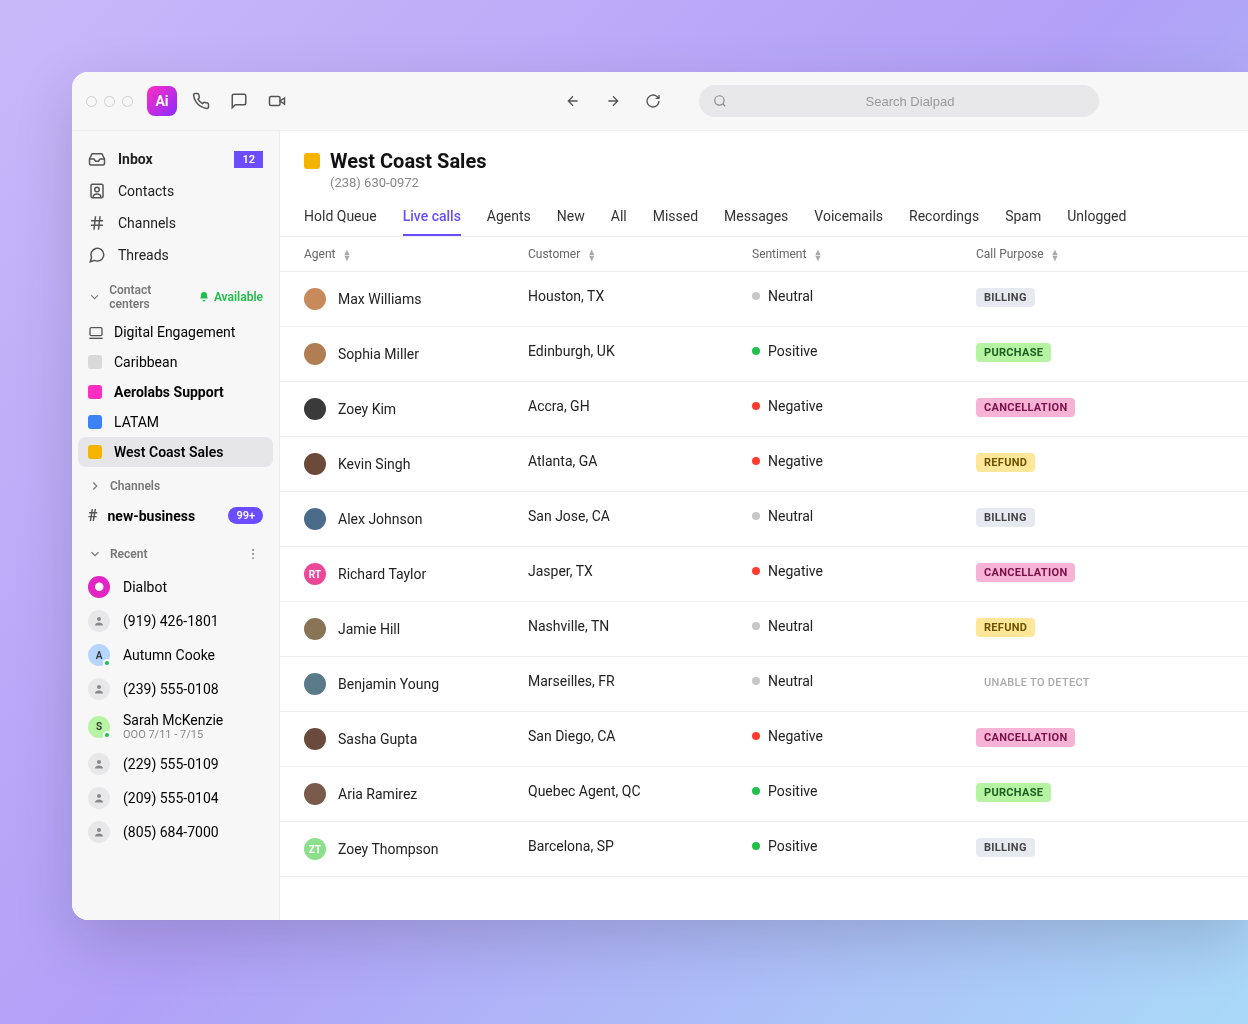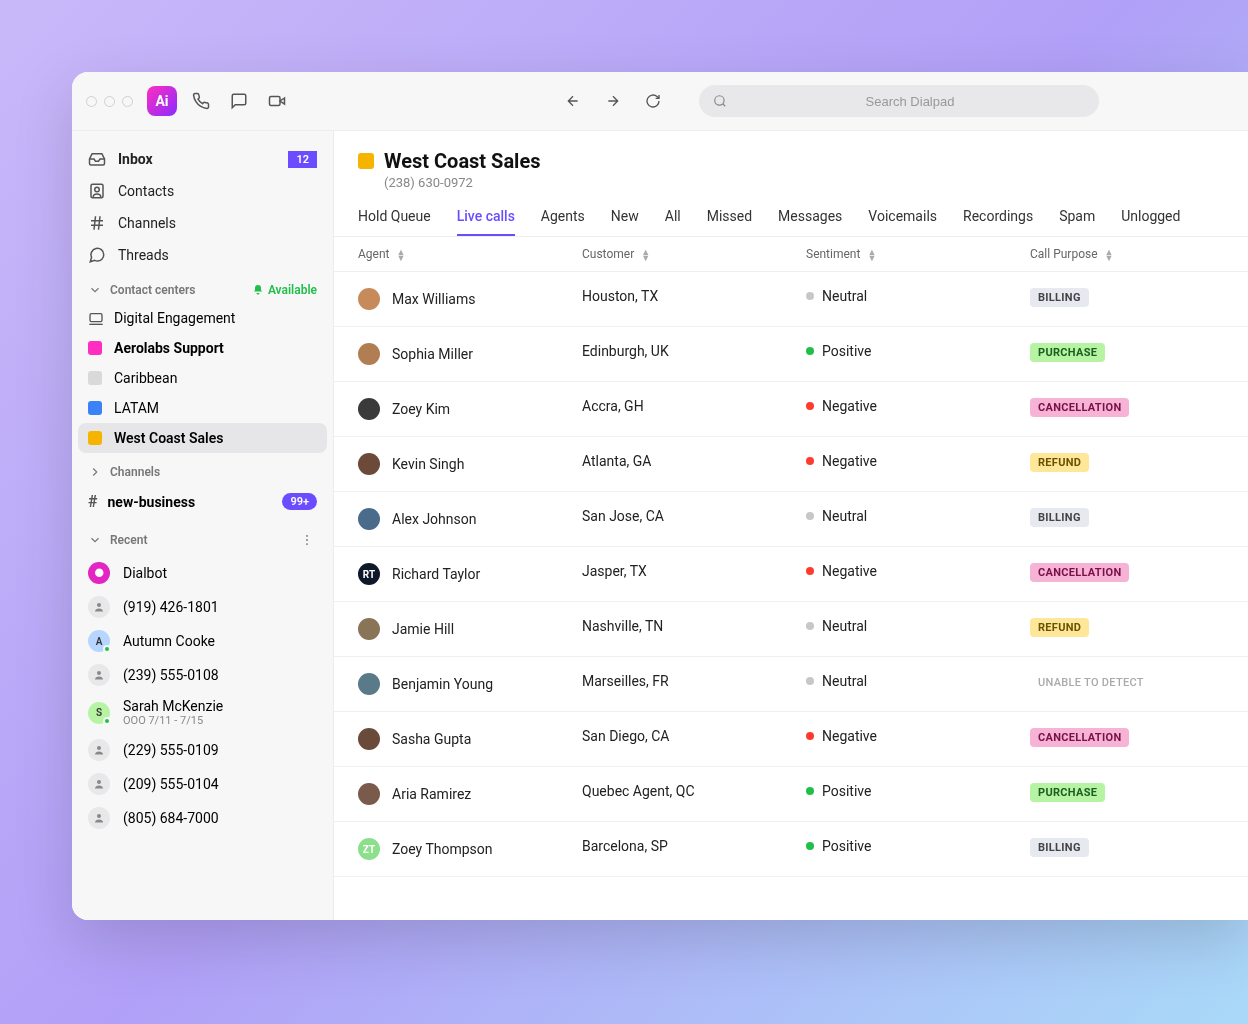--- a/index.html
+++ b/index.html
@@ -61,21 +61,21 @@
     border:none; background:transparent; outline:none;
     flex:1; font-size:13px; color:#b91c1c; text-align:center;
   }
   .search-box input::placeholder { color:#999; text-align:center; }
 
   
   .app-body { display:flex; flex:1; overflow:hidden; }
 
   
   .sidebar {
-    width: 262px;
+    width: 208px;
     background:#f7f7f8;
     border-right:1px solid #ececec;
     overflow-y:auto;
     padding: 12px 6px;
     font-size:14px;
   }
   .sb-item {
     display:flex; align-items:center; gap:12px;
     padding: 7px 10px;
     border-radius:8px;
@@ -282,27 +282,27 @@
       <div id="sb-centers">
           <div class="sb-center-item">
             <span class="icon" style="width:14px;height:14px;color:#555">
               <svg width="16" height="16" viewBox="0 0 24 24" fill="none" stroke="currentColor" stroke-width="2">
                 <rect x="3" y="4" width="18" height="12" rx="2"></rect>
                 <line x1="2" y1="20" x2="22" y2="20"></line>
               </svg>
             </span>
             <span>Digital Engagement</span>
           </div>
+          <div class="sb-center-item">
+            <span class="swatch" style="background:#d9d9d9"></span>
+            <span>Caribbean</span>
+          </div>
           <div class="sb-center-item bold">
             <span class="swatch" style="background:#ff2dc0"></span>
             <span>Aerolabs Support</span>
-          </div>
-          <div class="sb-center-item">
-            <span class="swatch" style="background:#d9d9d9"></span>
-            <span>Caribbean</span>
           </div>
           <div class="sb-center-item">
             <span class="swatch" style="background:#3b82f6"></span>
             <span>LATAM</span>
           </div>
           <div class="sb-center-item active">
             <span class="swatch" style="background:#f5b400"></span>
             <span>West Coast Sales</span>
           </div>
         </div>
@@ -507,21 +507,21 @@
     <div class="col-sentiment">
       <div class="sent-wrap">
         <span class="sent-dot" style="background:#c7c7c7"></span>
         <span>Neutral</span>
       </div>
     </div>
     <div class="col-purpose"><span class="tag tag-billing">BILLING</span></div>
           </div>
           <div class="row">
     <div class="col-agent">
-      <span class="avatar" style="background:#0f172a">RT</span>
+      <span class="avatar" style="background:#ec4899">RT</span>
       <span>Richard Taylor</span>
     </div>
     <div class="col-customer"><span>Jasper, TX</span></div>
     <div class="col-sentiment">
       <div class="sent-wrap">
         <span class="sent-dot" style="background:#ff3b30"></span>
         <span>Negative</span>
       </div>
     </div>
     <div class="col-purpose"><span class="tag tag-cancellation">CANCELLATION</span></div>

